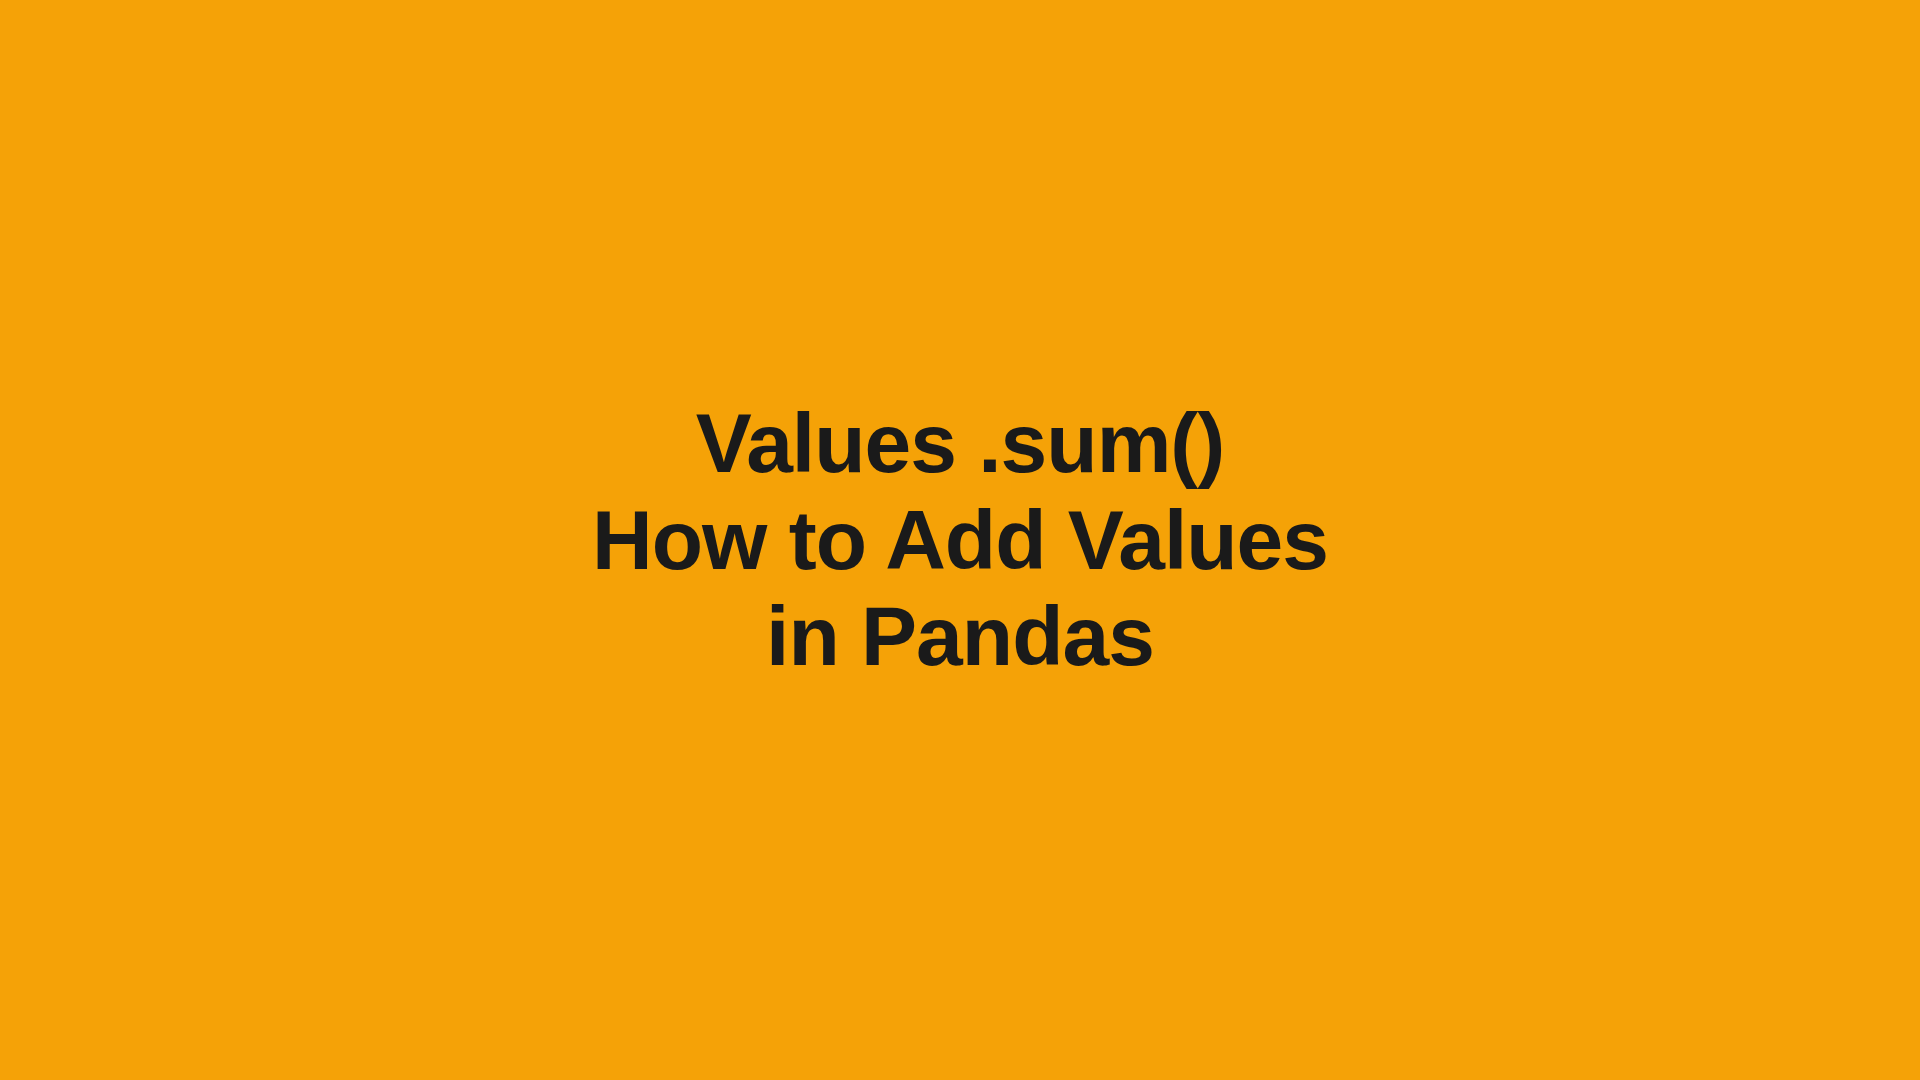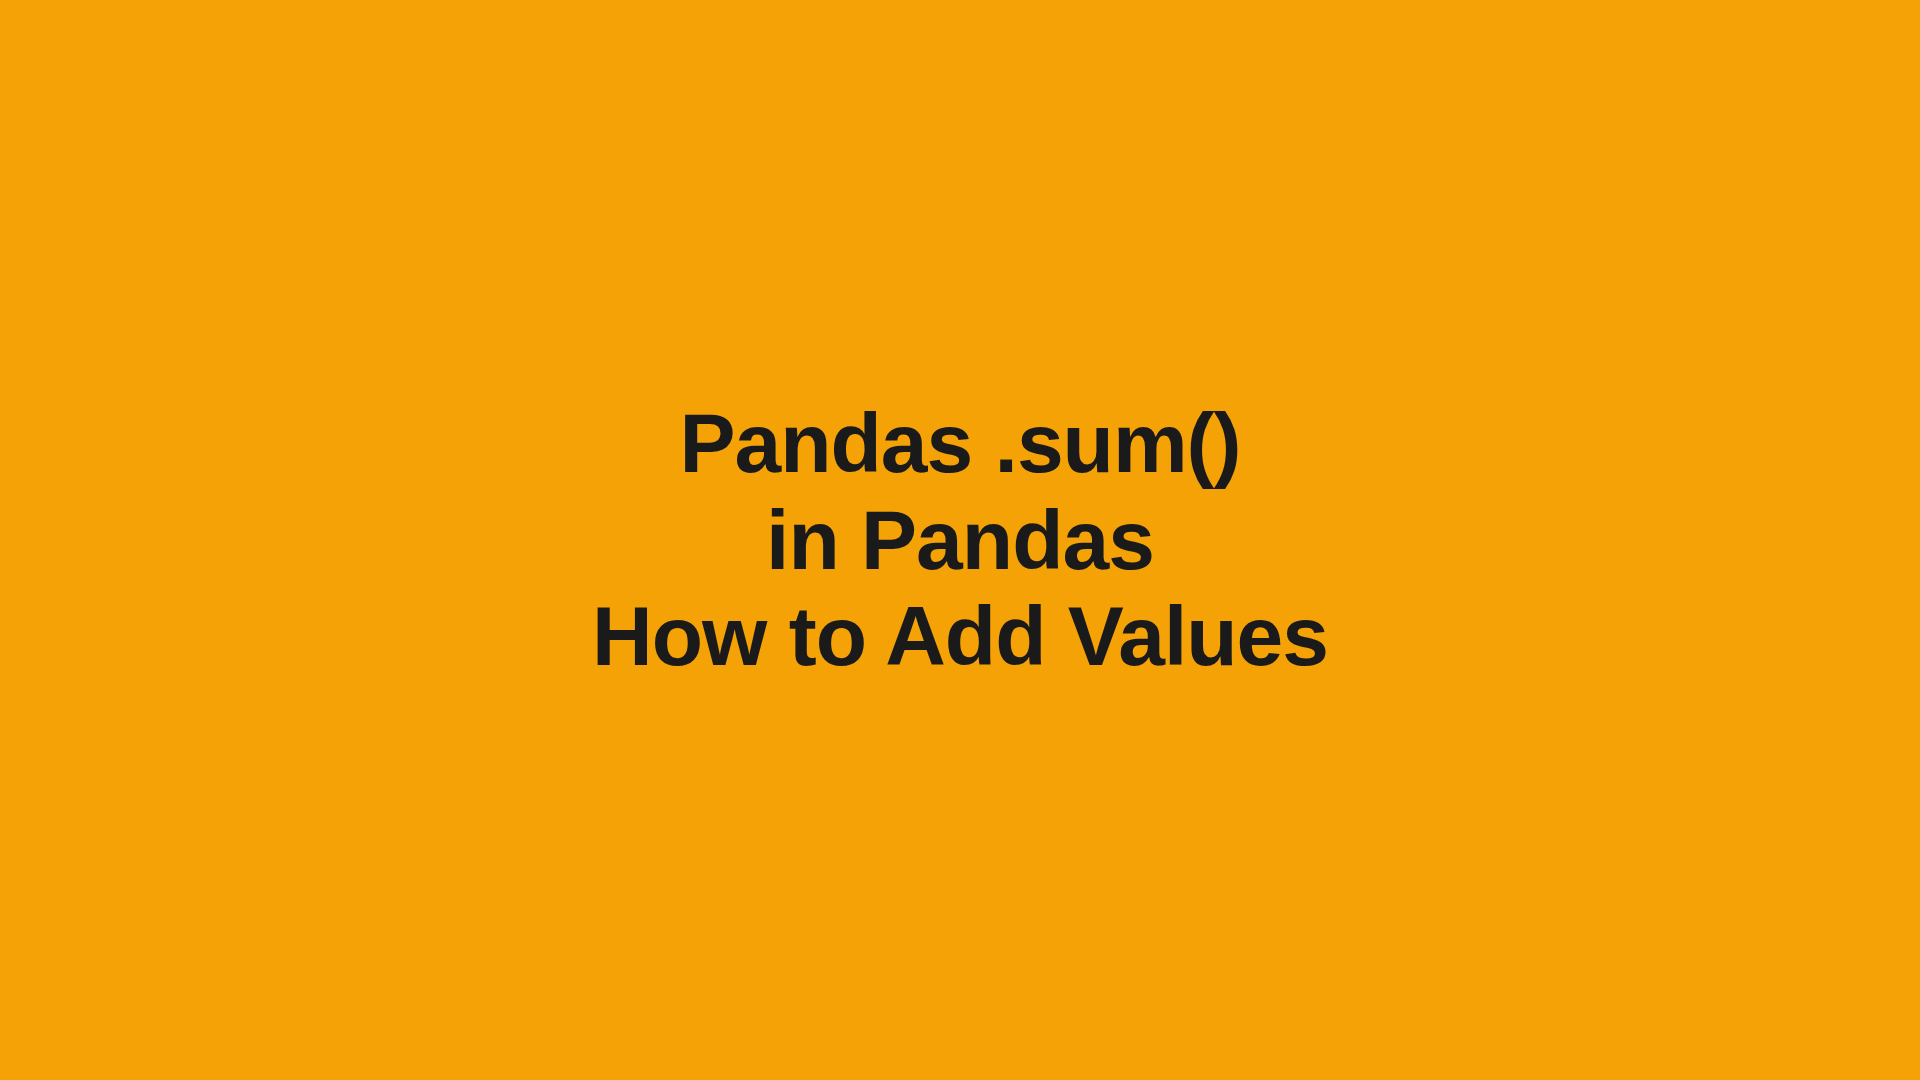--- a/index.html
+++ b/index.html
@@ -24,16 +24,16 @@
       font-size: 84px;
       font-weight: 600;
       line-height: 1.15;
       letter-spacing: -1px;
     }
   </style>
 </head>
 <body>
 
 <div class="title-container">
-  <div class="title-line">Pandas .sum()</div>
+  <div class="title-line">Values .sum()</div>
+  <div class="title-line">How to Add Values</div>
   <div class="title-line">in Pandas</div>
-  <div class="title-line">How to Add Values</div>
 </div>
 
 </body></html>

